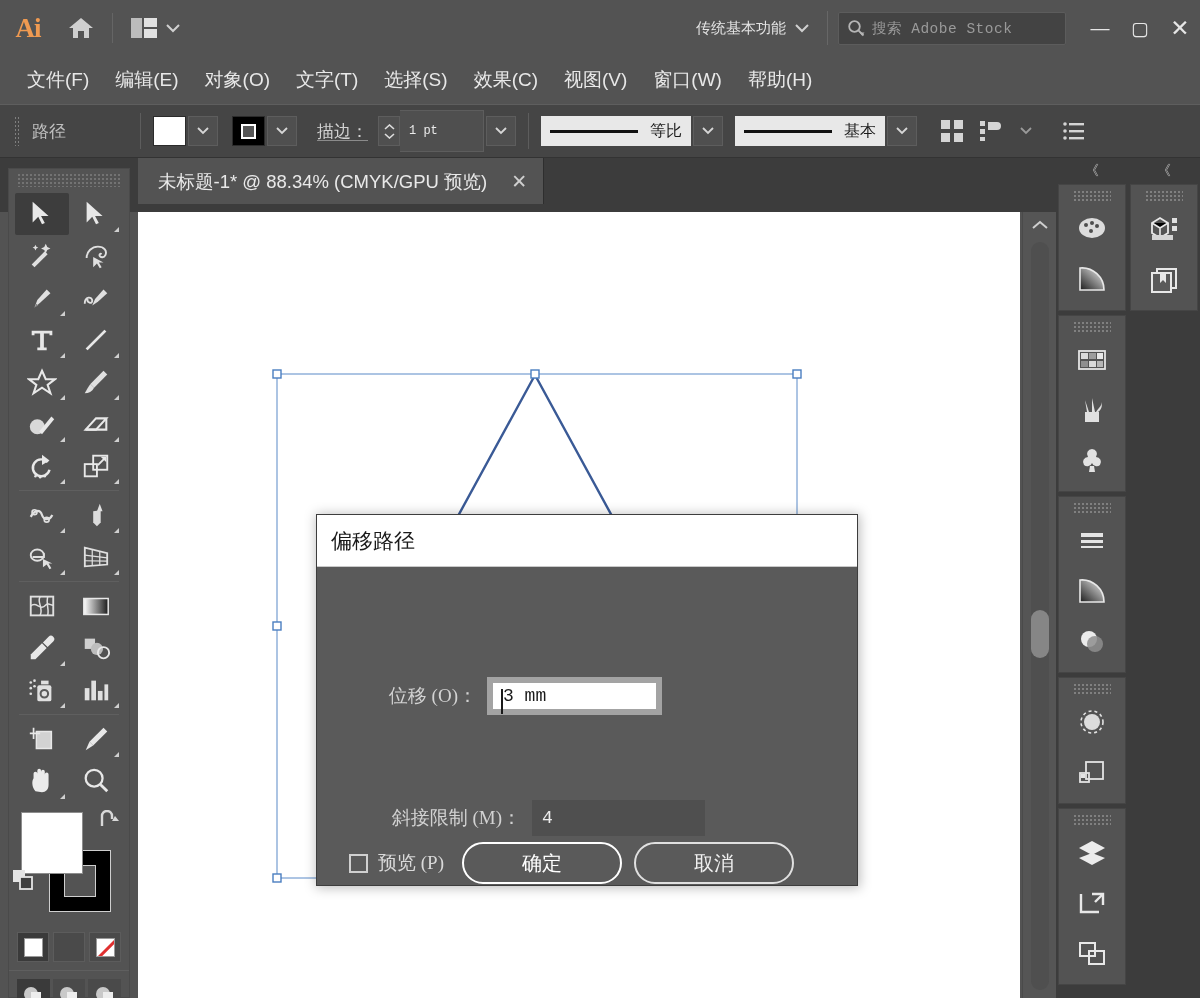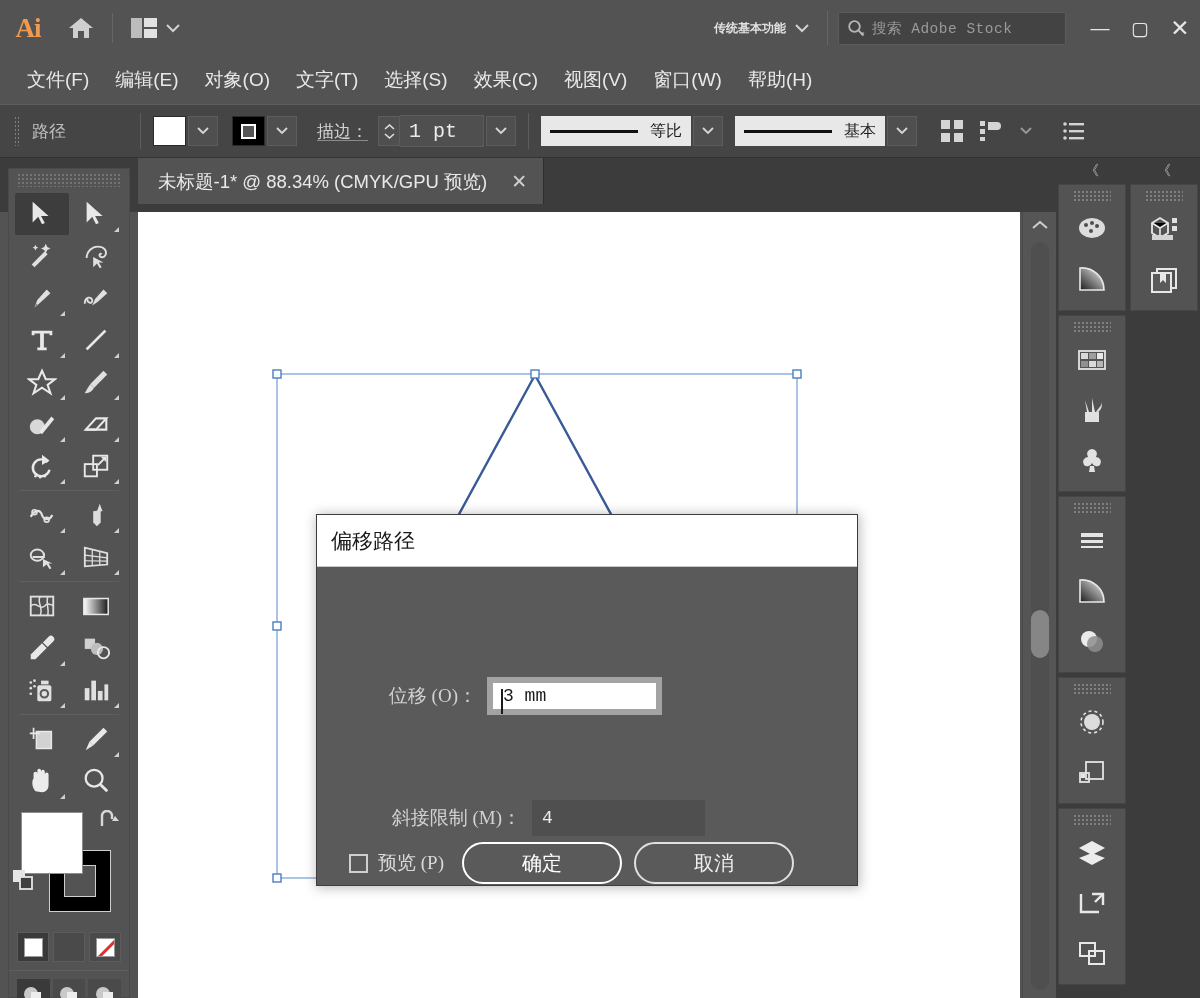--- a/index.html
+++ b/index.html
@@ -33,21 +33,21 @@
   .vsep { width: 1px; height: 30px; background: #656565; margin: 0 6px; }
   .arrange-ico { width: 26px; height: 20px; }
   .chev { width: 14px; height: 9px; margin-left: 9px; }
 
   .title-right {
     position: absolute; right: 0; top: 0; height: 56px;
     display: flex; align-items: center;
   }
   .workspace-sel {
     display: flex; align-items: center; height: 38px;
-    padding: 0 8px 0 14px; font-size: 12px; color: #e3e3e3; font-weight: bold;
+    padding: 0 8px 0 14px; font-size: 15px; color: #e3e3e3;
   }
   .ws-sep { width: 1px; height: 34px; background: #676767; margin: 0 10px; }
   .stock-search {
     display: flex; align-items: center; width: 228px; height: 33px;
     background: #434343; border: 1px solid #5c5c5c; border-radius: 2px;
     padding: 0 8px;
   }
   .stock-search .sico { width: 18px; height: 18px; margin-right: 7px; flex: 0 0 auto; }
   .stock-ph { font-size: 14.5px; color: #9a9a9a; font-family: "Liberation Mono", monospace; letter-spacing: .5px; }
   .wincontrols { display: flex; align-items: center; margin-left: 14px; }
@@ -92,22 +92,22 @@
     width: 30px; height: 30px; background: #4f4f4f; border: 1px solid #5d5d5d;
     display: flex; align-items: center; justify-content: center; margin-left: 2px;
   }
   .stroke-label { font-size: 17px; color: #d3d3d3; margin: 0 10px 0 4px; font-family: "Liberation Serif", serif;
     text-decoration: underline; text-decoration-color: #8b8b8b; text-underline-offset: 3px; }
   .spin {
     width: 22px; height: 30px; background: #4f4f4f; border: 1px solid #5d5d5d;
     display: flex; flex-direction: column; align-items: center; justify-content: center; gap: 3px;
   }
   .num-field {
-    width: 84px; height: 32px; background: #4f4f4f; border: 1px solid #5d5d5d;
-    border-left: none; font-size: 20px; color: #ebebeb; display: flex; align-items: center;
+    width: 84px; height: 42px; background: #4f4f4f; border: 1px solid #5d5d5d;
+    border-left: none; font-size: 12px; color: #ebebeb; display: flex; align-items: center;
     padding-left: 9px; font-family: "Liberation Mono", monospace;
   }
   .profile-box {
     display: flex; align-items: center; height: 30px; width: 150px;
     background: #e8e8e8; padding: 0 9px; justify-content: space-between;
   }
   .profile-line { width: 88px; height: 3px; background: #111; }
   .profile-txt { font-size: 16px; color: #1c1c1c; font-family: "Liberation Serif", serif; }
   .cb-icon { width: 38px; height: 30px; display: flex; align-items: center; justify-content: center; }
 

